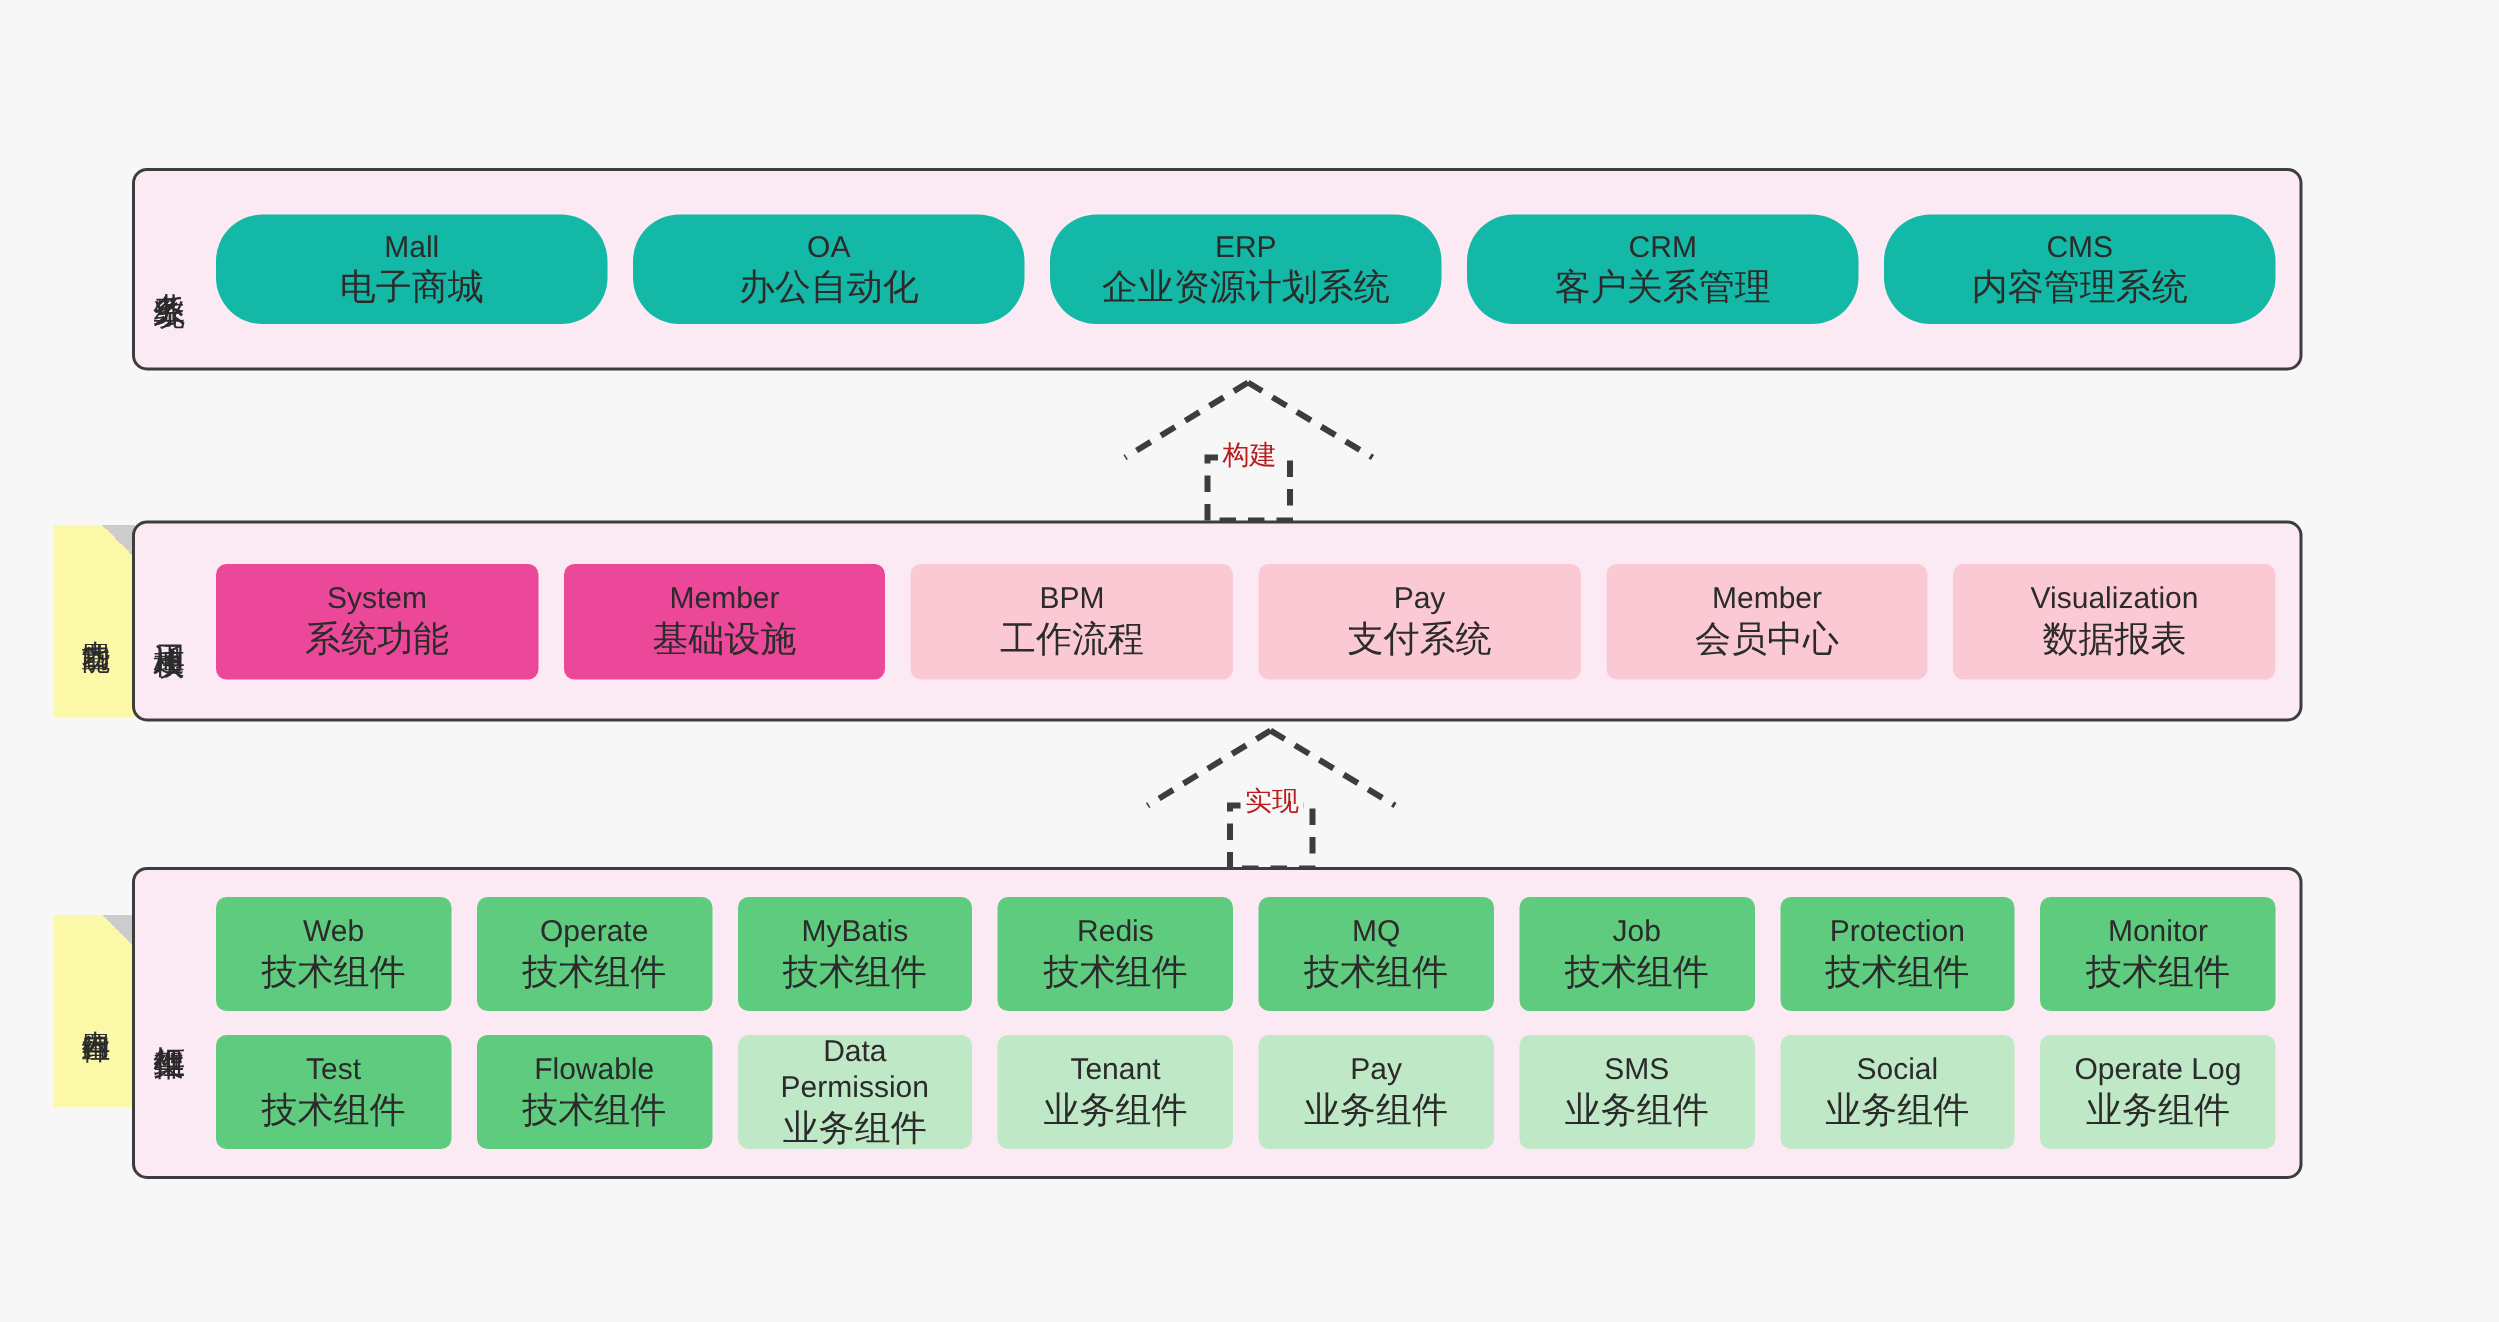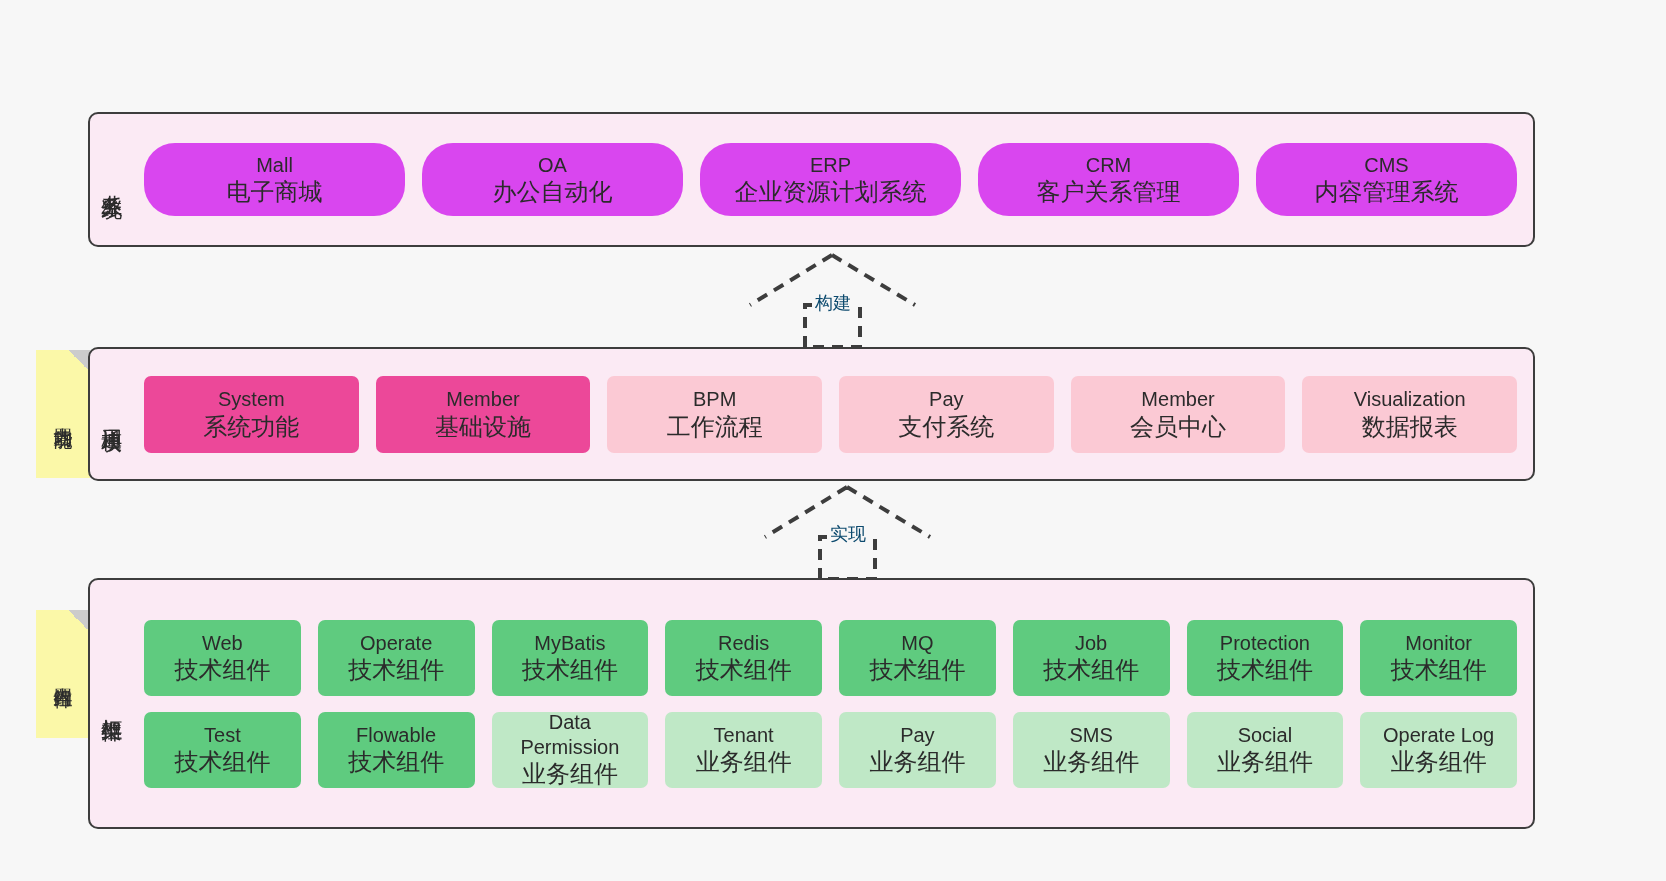--- a/index.html
+++ b/index.html
@@ -71,30 +71,30 @@
     padding: 4px 6px;
   }
   .cell .en {
     font-size: 20px;
   }
   .cell .cn {
     font-size: 24px;
   }
 
   
-  .c-blue      { background: #d946ef; border-radius: 31px; }
+  .c-blue      { background: #14b8a6; border-radius: 31px; }
   .c-red       { background: #ec4899; }
   .c-pink      { background: #fbc9d4; }
   .c-green     { background: #5fcb7f; }
   .c-lightgrn  { background: #bfe8c6; }
 
   
   #layer-business { left: 88px;  top: 112px; width: 1447px; height: 135px; }
   #layer-common   { left: 88px;  top: 347px; width: 1447px; height: 134px; }
-  #layer-frame    { left: 88px;  top: 578px; width: 1447px; height: 251px; }
+  #layer-frame    { left: 88px;  top: 578px; width: 1447px; height: 208px; }
 
   #layer-business .layer-body { padding-right: 16px; }
   #layer-business .cell { height: 73px; }
   #layer-common .cell   { height: 77px; }
   #layer-frame .cell    { height: 76px; }
 
   
   .note {
     position: absolute;
     background: #fbf8a8;
@@ -122,21 +122,21 @@
   #note-frame  { left: 36px; top: 610px; width: 54px; height: 128px; }
 
   
   .arrow {
     position: absolute;
     pointer-events: none;
   }
   .arrow-label {
     position: absolute;
     font-size: 18px;
-    color: #0c4a6e;
+    color: #b91c1c;
     background: #f7f7f7;
     padding: 0 3px;
     user-select: none;
     white-space: nowrap;
   }
   #arrow-build { left: 745px; top: 249px; width: 175px; height: 100px; }
   #arrow-build-label { left: 812px; top: 291px; }
   #arrow-impl  { left: 760px; top: 481px; width: 175px; height: 100px; }
   #arrow-impl-label { left: 827px; top: 522px; }
 </style>

